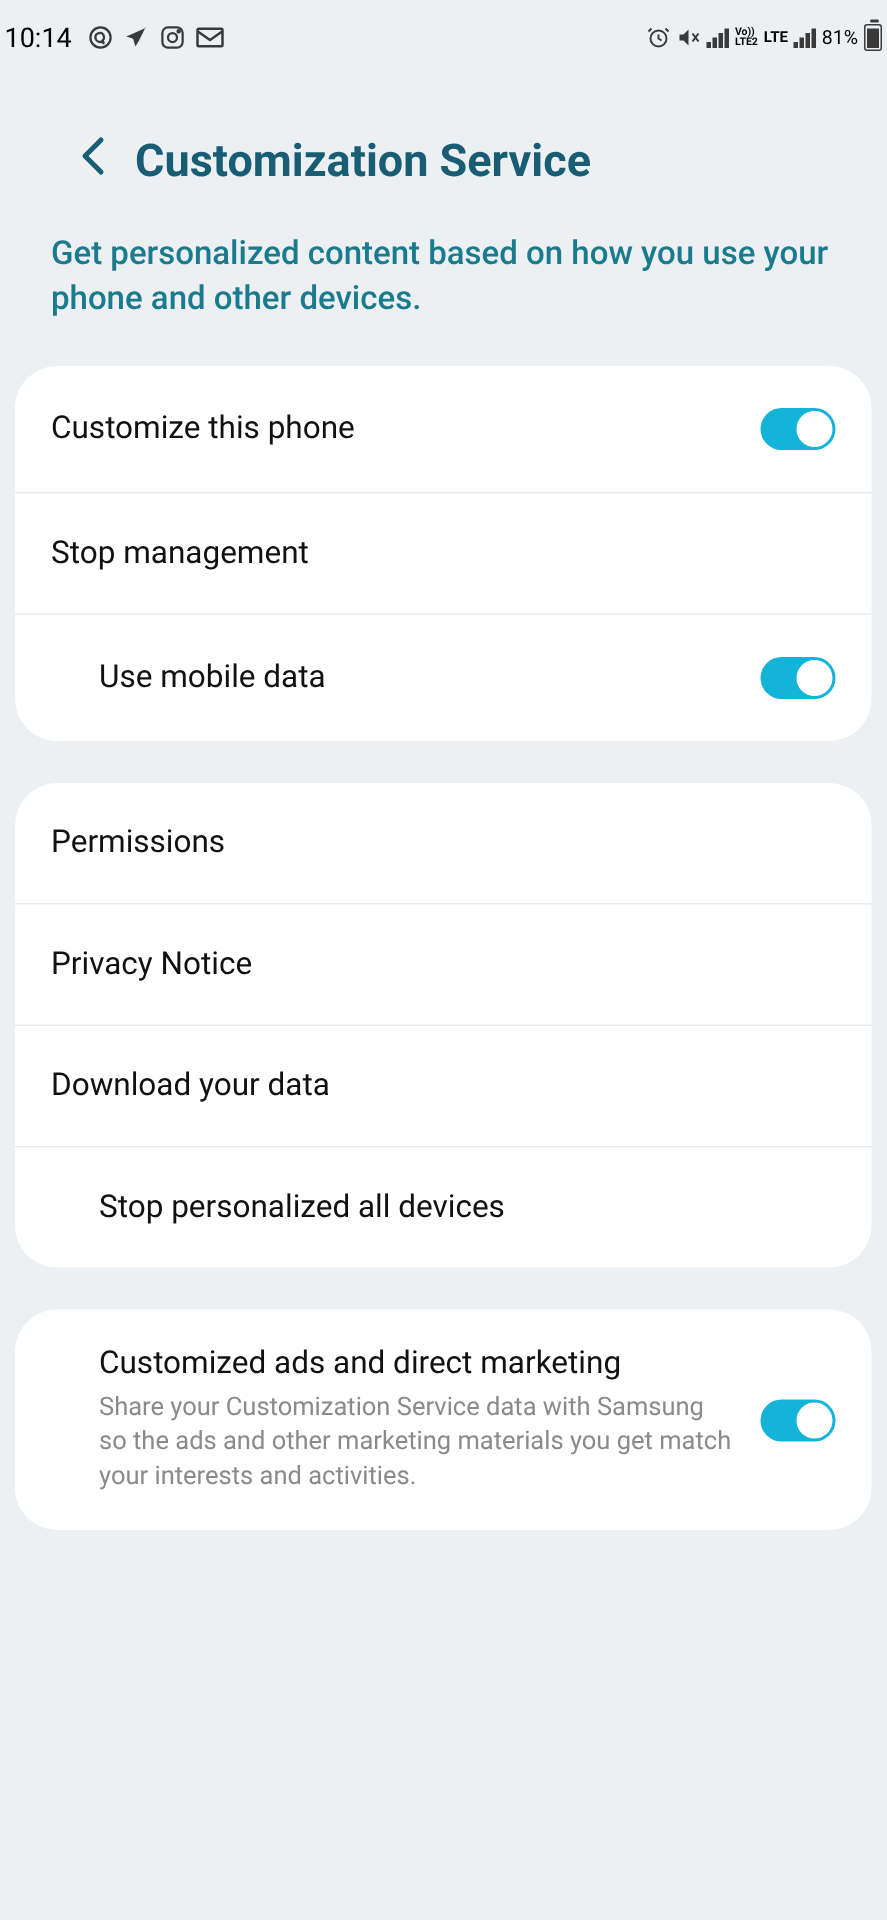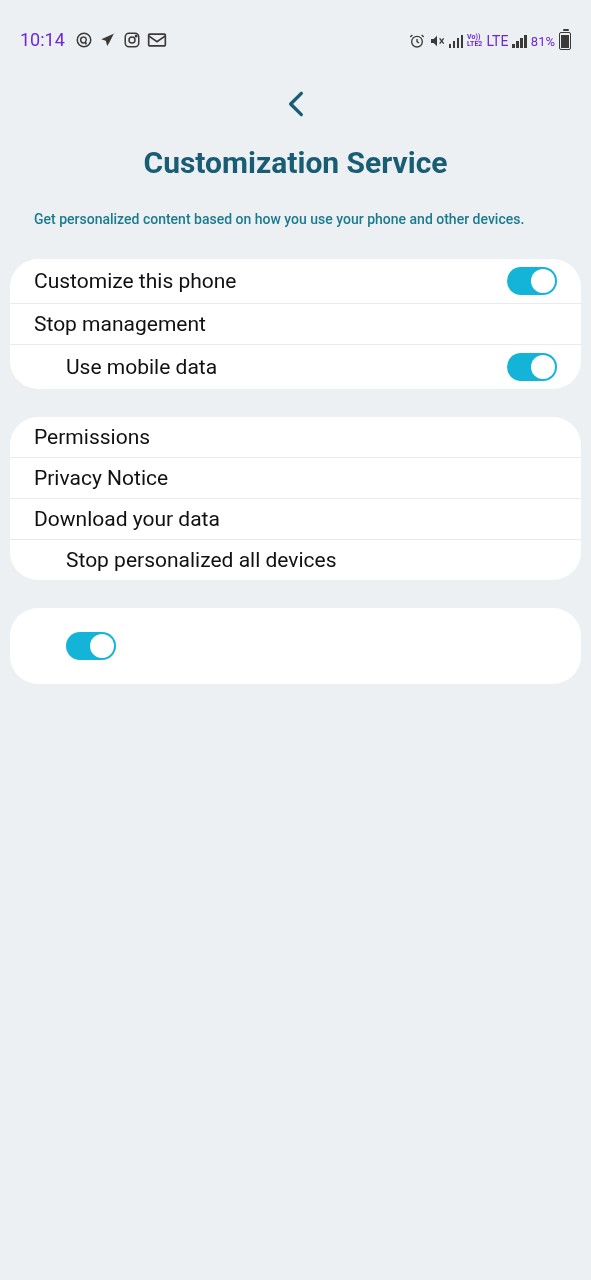--- a/index.html
+++ b/index.html
@@ -10,25 +10,25 @@
   }
   body {
     width: 591px;
     height: 1280px;
     background: #edf0f3;
     overflow: hidden;
   }
   .status-bar {
     height: 50px;
     display: flex;
-    align-items: flex-end;
+    align-items: center;
     justify-content: space-between;
-    padding: 0 20px;
+    padding: 0 3px;
     font-size: 17px;
-    color: #6d28d9;
+    color: #000000;
   }
   .status-left {
     display: flex;
     align-items: center;
     gap: 6px;
   }
   .status-right {
     display: flex;
     align-items: center;
     gap: 4px;
@@ -37,54 +37,53 @@
   .status-time {
     font-size: 18px;
     font-weight: 400;
     margin-right: 4px;
   }
   .status-icon {
     display: inline-flex;
     align-items: center;
   }
   .header {
-    padding: 40px 34px 20px 34px;
+    padding: 40px 34px 20px 54px;
     display: flex;
     align-items: center;
     gap: 20px;
-    flex-direction: column;
   }
   .back-btn {
     color: #1a6b80;
     font-size: 28px;
     cursor: pointer;
   }
   .page-title {
     font-size: 30px;
     font-weight: 700;
     color: #185d73;
   }
   .subtitle {
     padding: 10px 18px 30px 34px;
-    font-size: 14px;
+    font-size: 22px;
     line-height: 1.35;
     color: #1a7a8e;
     font-weight: 500;
   }
   .card {
     background: #fff;
     border-radius: 28px;
     margin: 0 10px 28px 10px;
     overflow: hidden;
   }
   .row {
     display: flex;
     align-items: center;
     justify-content: space-between;
-    padding: 8px 24px;
+    padding: 28px 24px;
     border-bottom: 1px solid #eaeaea;
     cursor: pointer;
   }
   .row:last-child {
     border-bottom: none;
     margin-left: 32px;
   }
   .row-label {
     font-size: 21px;
     color: #111;
@@ -218,21 +217,21 @@
     <span class="sig-bars">
         <span></span>
         <span></span>
         <span></span>
         <span></span>
       </span>
     <span class="lte-stack">
       <span>Vo))</span>
       <span>LTE2</span>
     </span>
-    <span style="font-size:14px;font-weight:400">LTE</span>
+    <span style="font-size:10px;font-weight:700">LTE</span>
     <span class="sig-bars">
         <span></span>
         <span></span>
         <span></span>
         <span></span>
       </span>
     <span style="font-size:13px">81%</span>
     <span class="battery">
       <span class="battery-body">
           <span class="battery-fill"></span>
@@ -276,15 +275,19 @@
   <div class="row">
     <span class="row-label">Download your data</span>
   </div>
   <div class="row">
     <span class="row-label">Stop personalized all devices</span>
   </div>
 </div>
 
 <div class="card">
   <div class="row tall-row">
+    <div class="row-content">
+      <div class="row-label">Customized ads and direct marketing</div>
+      <div class="row-desc">Share your Customization Service data with Samsung so the ads and other marketing materials you get match your interests and activities.</div>
+    </div>
     <div class="toggle"></div>
   </div>
 </div>
 
 </body></html>

